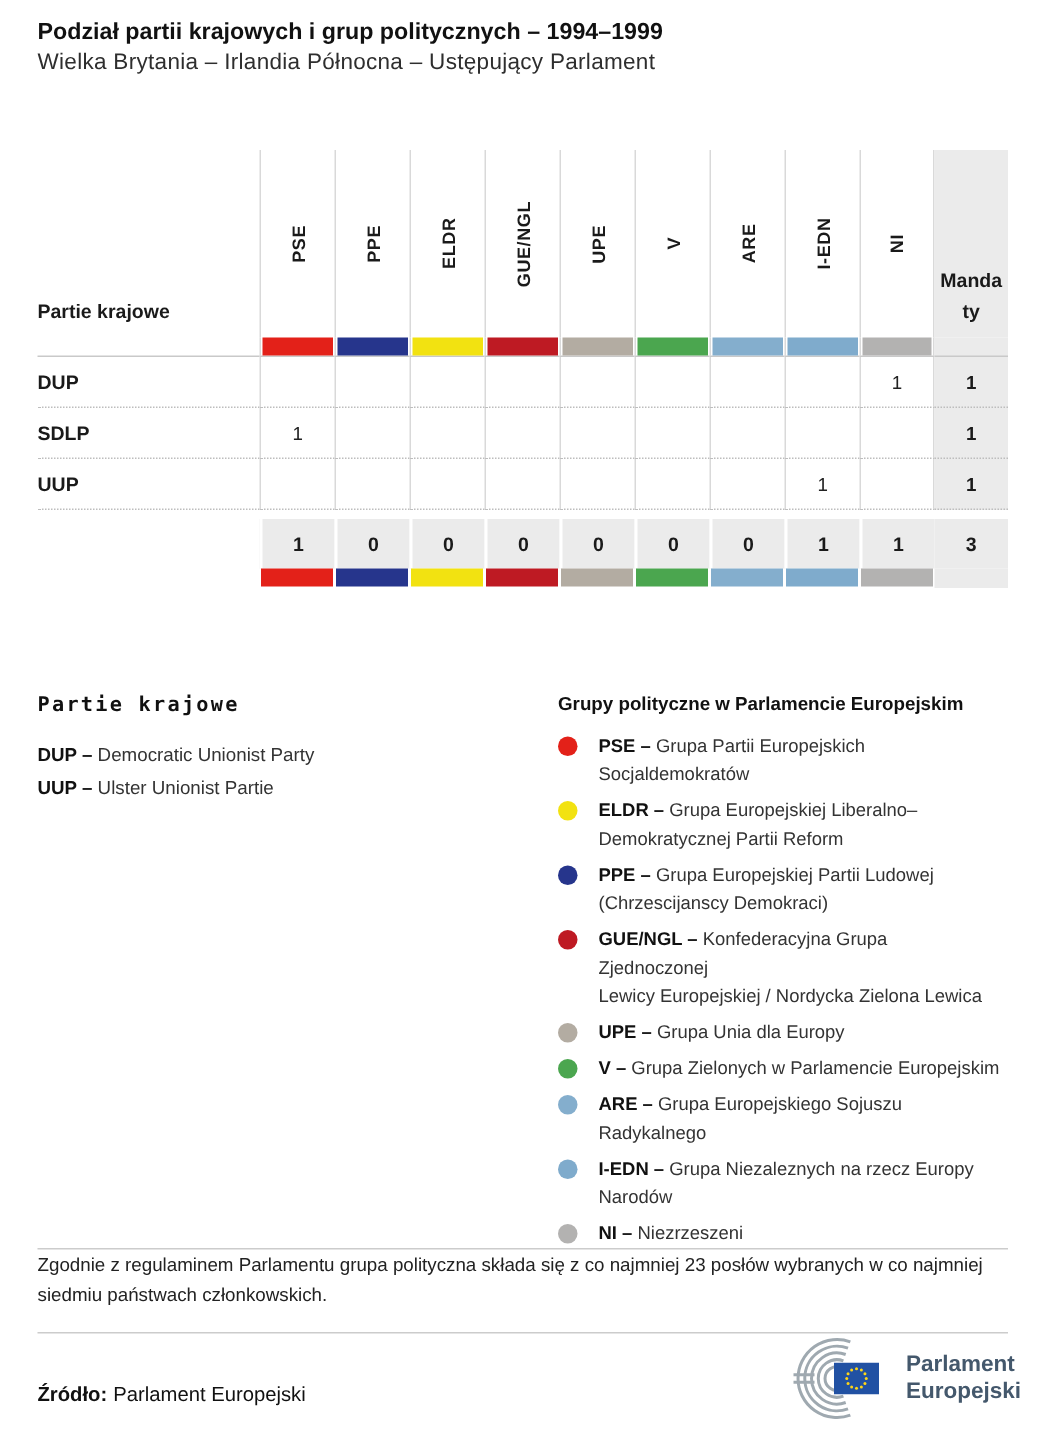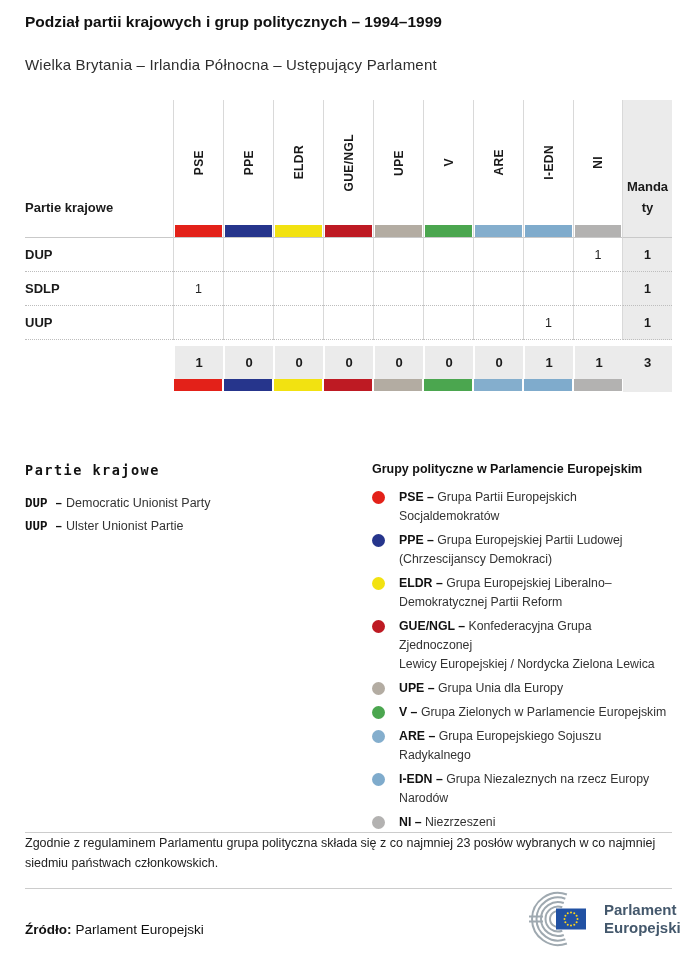--- a/index.html
+++ b/index.html
@@ -1,21 +1,21 @@
 <!DOCTYPE html>
 <html><head>
 <meta charset="utf-8">
 <style>
   html,body{margin:0;padding:0;}
   body{
     width:700px;height:955px;position:relative;background:#fff;
     font-family:"Liberation Sans",sans-serif;color:#1a1a1a;overflow:hidden;
   }
   .title{position:absolute;left:25px;top:13px;font-size:15.5px;font-weight:700;color:#111;}
-  .subtitle{position:absolute;left:25px;top:56px;font-size:15px;font-weight:400;color:#2e2e2e;letter-spacing:.2px;}
+  .subtitle{position:absolute;left:25px;top:33px;font-size:15px;font-weight:400;color:#2e2e2e;letter-spacing:.2px;}
 
   
   .tbl{
     position:absolute;left:25px;top:100px;
     display:grid;
     grid-template-columns:148px repeat(9,50px) 49px;
     grid-template-rows:125px 13px 34px 34px 34px 6px 33px 13px;
   }
   .cell{min-width:0;}
   .gh{border-left:1px solid #d9d9d9;display:flex;align-items:center;justify-content:center;}
@@ -35,21 +35,21 @@
   .tc{background:#ebebeb;border-left:2px solid #fff;display:flex;align-items:center;justify-content:center;font-weight:700;font-size:13px;}
   .tc:first-of-type{border-left:none;}
   .tm{background:#ebebeb;display:flex;align-items:center;justify-content:center;font-weight:700;font-size:13px;}
   .tbc{padding:0 1px;display:flex;align-items:flex-start;}
   .tmb{background:#ebebeb;}
 
   
   .leg-parties{position:absolute;left:25px;top:462px;width:330px;}
   .leg-parties .lp-title{font-family:"DejaVu Sans Mono",monospace;font-weight:700;font-size:13.5px;letter-spacing:1.5px;color:#111;margin-bottom:14px;}
   .lp-item{font-size:12.5px;color:#333;line-height:22px;}
-  .lp-item b{color:#111;font-family:Liberation Mono, monospace;}
+  .lp-item b{color:#111;}
 
   .leg-groups{position:absolute;left:372px;top:462px;width:296px;}
   .leg-groups .lg-title{font-weight:700;font-size:12.5px;color:#111;margin-bottom:12px;}
   .g-item{display:flex;margin-bottom:5px;}
   .dot{flex:0 0 13px;width:13px;height:13px;border-radius:50%;margin-top:3px;margin-right:14px;}
   .g-text{font-size:12.3px;line-height:19px;color:#333;white-space:pre-line;}
   .g-text b{color:#111;white-space:nowrap;}
 
   
   .footnote{position:absolute;left:25px;top:832px;width:647px;border-top:1px solid #ccc;
@@ -218,28 +218,28 @@
 </div>
 
 <div class="leg-groups">
   <div class="lg-title">Grupy polityczne w Parlamencie Europejskim</div>
   <div class="g-item">
       <span class="dot" style="background-color: rgb(227, 33, 25);"></span>
       <span class="g-text"><b>PSE –</b> <span>Grupa Partii Europejskich
 Socjaldemokratów</span></span>
     </div>
   <div class="g-item">
+      <span class="dot" style="background-color: rgb(242, 226, 17);"></span>
+      <span class="g-text"><b>ELDR –</b> <span>Grupa Europejskiej Liberalno–
+Demokratycznej Partii Reform</span></span>
+    </div>
+  <div class="g-item">
       <span class="dot" style="background-color: rgb(38, 53, 140);"></span>
       <span class="g-text"><b>PPE –</b> <span>Grupa Europejskiej Partii Ludowej
 (Chrzescijanscy Demokraci)</span></span>
-    </div>
-  <div class="g-item">
-      <span class="dot" style="background-color: rgb(242, 226, 17);"></span>
-      <span class="g-text"><b>ELDR –</b> <span>Grupa Europejskiej Liberalno–
-Demokratycznej Partii Reform</span></span>
     </div>
   <div class="g-item">
       <span class="dot" style="background-color: rgb(190, 26, 35);"></span>
       <span class="g-text"><b>GUE/NGL –</b> <span>Konfederacyjna Grupa Zjednoczonej
 Lewicy Europejskiej / Nordycka Zielona Lewica</span></span>
     </div>
   <div class="g-item">
       <span class="dot" style="background-color: rgb(179, 172, 162);"></span>
       <span class="g-text"><b>UPE –</b> <span>Grupa Unia dla Europy</span></span>
     </div>

